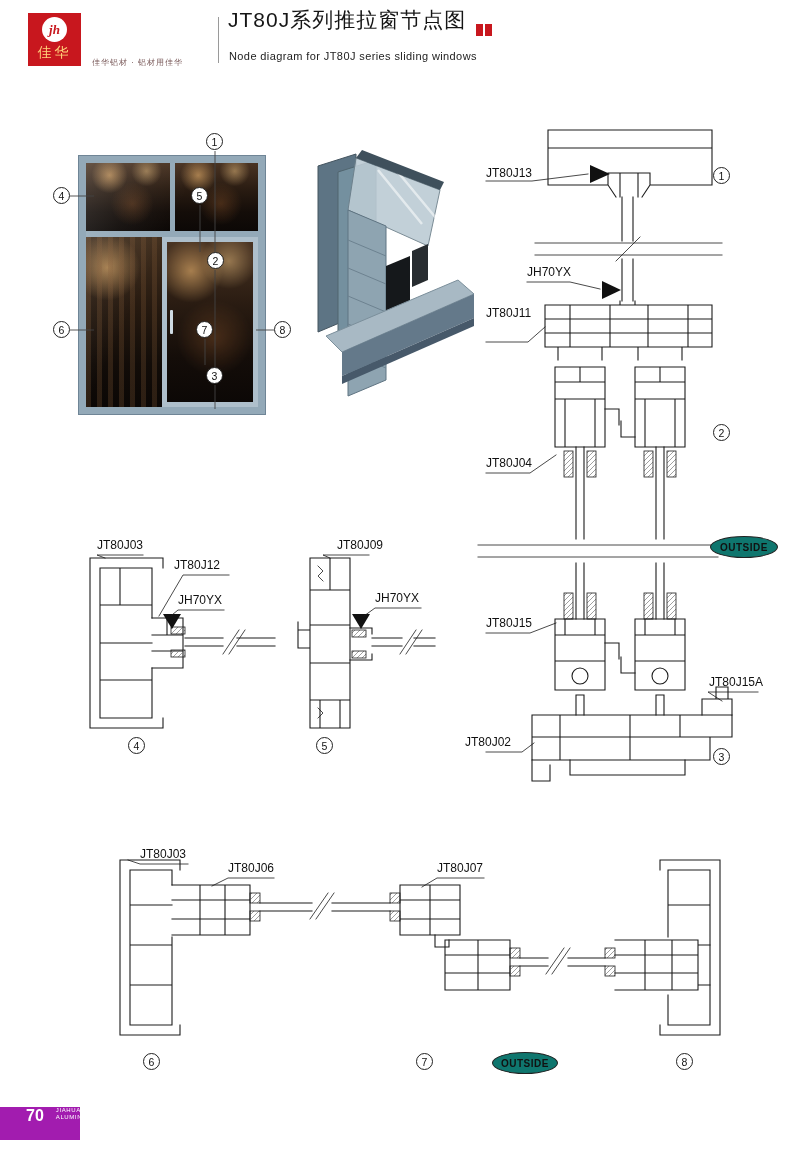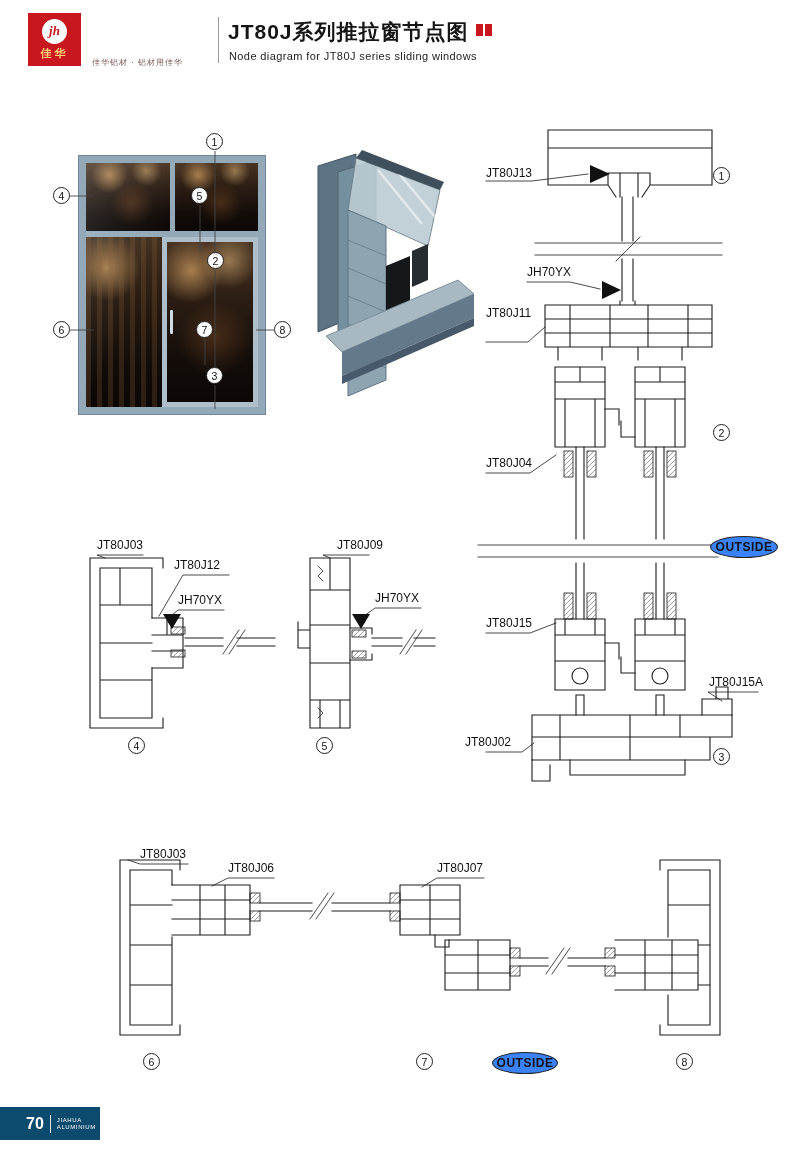--- a/index.html
+++ b/index.html
@@ -2,33 +2,33 @@
 <html><head>
 <meta charset="utf-8">
 <style>
 *{margin:0;padding:0;box-sizing:border-box}
 body{background:#fff;width:800px}
 .page{position:relative;width:800px;height:1167px;background:#fff;font-family:"Liberation Sans",sans-serif;color:#111;overflow:hidden}
 
 
 .logo-box{position:absolute;left:28px;top:13px;width:53px;height:53px;background:#c8171e;display:flex;flex-direction:column;align-items:center;justify-content:center;gap:2px;z-index:4}
 .logo-circle{width:25px;height:25px;border-radius:50%;background:#fff;display:flex;align-items:center;justify-content:center;color:#c8171e;font-weight:bold;font-style:italic;font-size:13px;font-family:"Liberation Serif",serif}
-.logo-cn{color:#ffd27a;font-size:11px;font-weight:bold;letter-spacing:3px}
+.logo-cn{color:#ffd27a;font-size:14px;font-weight:normal;letter-spacing:3px}
 .brand-cn{position:absolute;left:90px;top:15px;font-size:30px;font-weight:bold;color:#c8171e;font-family:"Liberation Serif",serif;letter-spacing:1px}
 .brand-tagline{position:absolute;left:92px;top:57px;font-size:8px;color:#7a5a5a;letter-spacing:1px}
 .header-divider{position:absolute;left:218px;top:17px;width:1px;height:46px;background:#9a9a9a}
-.page-title{position:absolute;left:228px;top:18px;font-size:21px;font-weight:bold;letter-spacing:1px;color:#151515}
+.page-title{position:absolute;left:228px;top:6px;font-size:21px;font-weight:normal;letter-spacing:1px;color:#151515}
 .title-accent{position:absolute;left:476px;top:24px;display:flex;gap:2px}
 .title-accent i{width:7px;height:12px;background:#c8171e;display:block}
 .page-subtitle{position:absolute;left:229px;top:50px;font-size:11px;color:#222;letter-spacing:.4px}
 
 
 .lbl{position:absolute;font-size:12px;color:#111;white-space:nowrap;z-index:6}
 .callout{position:absolute;width:17px;height:17px;border:1.3px solid #222;border-radius:50%;background:#fff;display:flex;align-items:center;justify-content:center;font-size:10.5px;color:#111;z-index:6}
-.oval{position:absolute;border:1.3px solid #222;border-radius:50%;background:#3b82f6;display:flex;align-items:center;justify-content:center;font-size:12px;font-weight:bold;letter-spacing:.5px;z-index:6}
+.oval{position:absolute;border:1.3px solid #222;border-radius:50%;background:#0f766e;display:flex;align-items:center;justify-content:center;font-size:10px;font-weight:bold;letter-spacing:.5px;z-index:6}
 svg.draw{position:absolute;z-index:3}
 
 
 .win-photo{position:absolute;left:78px;top:155px;width:188px;height:260px;background:#93a9b8;border:1px solid #6f8596;padding:7px;z-index:1;display:flex;flex-direction:column}
 .wp-transom{display:flex;height:68px}
 .wp-mull{width:5px;background:#93a9b8}
 .wp-rail{height:6px;background:#93a9b8}
 .wp-main{flex:1;display:flex;position:relative}
 .wp-pane{flex:1}
 .scene{background:
@@ -38,21 +38,21 @@
  linear-gradient(180deg,#4a3423 0%,#2a1c12 38%,#140d09 72%,#0c0806 100%)}
 .curtains{background:
  repeating-linear-gradient(90deg, rgba(130,90,55,.28) 0 5px, rgba(0,0,0,0) 5px 11px),
  radial-gradient(circle at 28% 18%, rgba(255,196,120,.55) 0, rgba(255,196,120,0) 22%),
  linear-gradient(180deg,#43301f 0%,#271a10 40%,#120c08 75%,#0b0705 100%)}
 .wp-sash{width:56%;border:5px solid #aebfcb;position:relative}
 .wp-handle{position:absolute;left:3px;top:50%;margin-top:-12px;width:3px;height:24px;background:#cfdbe3;border-radius:1px}
 .wp-gloss{position:absolute;left:7px;top:7px;right:7px;bottom:7px;background:linear-gradient(115deg, rgba(255,255,255,.16) 0%, rgba(255,255,255,.05) 22%, rgba(255,255,255,0) 40%);pointer-events:none}
 
 
-.footer{position:absolute;left:0;top:1107px;width:100px;height:33px;background:#0c4a6e;display:flex;align-items:center;color:#fff;z-index:4}
+.footer{position:absolute;left:0;top:1107px;width:80px;height:33px;background:#a21caf;display:flex;color:#fff;z-index:4}
 .page-num{font-size:16px;font-weight:bold;margin-left:26px}
 .footer-sep{width:1px;height:18px;background:rgba(255,255,255,.85);margin:0 6px}
 .footer-brand{display:flex;flex-direction:column;font-size:6px;line-height:7px;letter-spacing:.6px}
 </style>
 </head>
 <body>
 
 <div class="page">
 
   <div class="logo-box">

